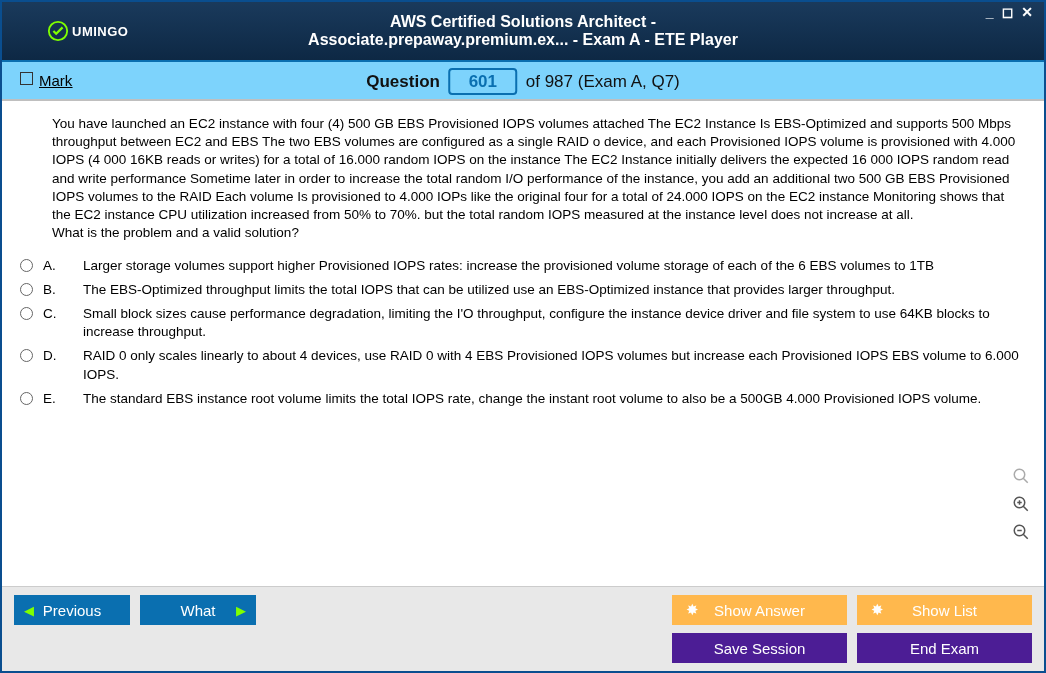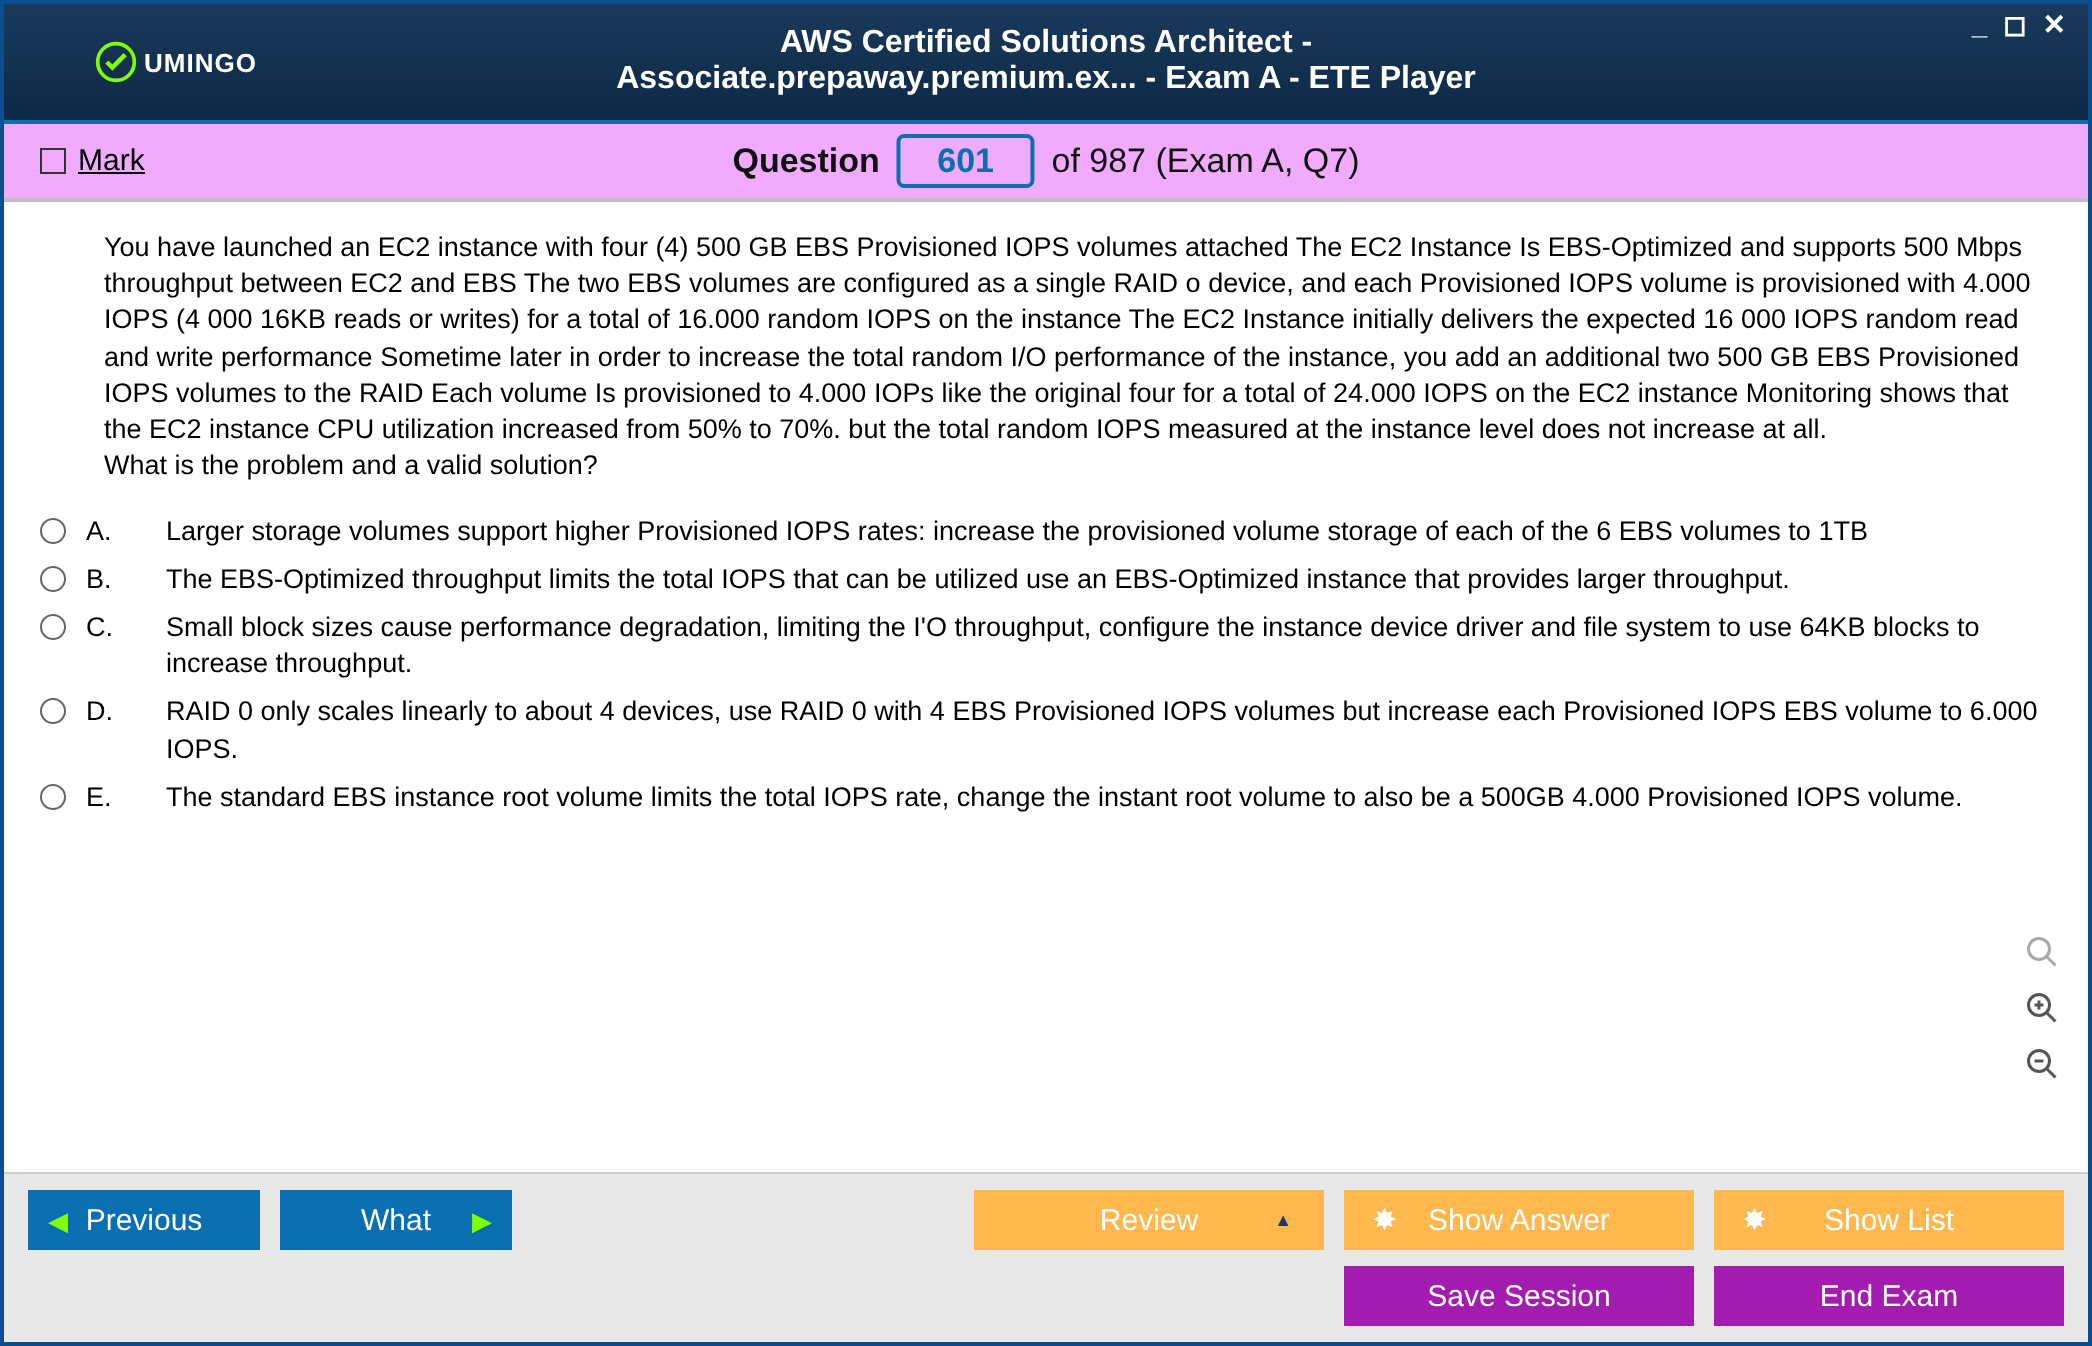--- a/index.html
+++ b/index.html
@@ -4,21 +4,21 @@
 <style>
 * { box-sizing: border-box; margin: 0; padding: 0; }
 body { font-family: Arial, sans-serif; background: #fff; width: 1046px; height: 673px; overflow: hidden; border: 2px solid #0a4e8f; }
 .titlebar { background: linear-gradient(to bottom, #1a3a5c 0%, #0d2844 100%); height: 60px; display: flex; align-items: center; position: relative; border-bottom: 2px solid #0a6fb0; }
 .logo { display: flex; align-items: center; padding-left: 45px; }
 .logo-check { width: 22px; height: 22px; margin-right: 3px; }
 .logo-text { color: #fff; font-size: 13px; font-weight: bold; letter-spacing: 0.5px; }
 .title { position: absolute; left: 50%; transform: translateX(-50%); color: #fff; font-size: 16px; font-weight: bold; text-align: center; }
 .window-controls { position: absolute; right: 8px; top: 2px; display: flex; gap: 2px; color: #fff; font-weight: bold; font-size: 14px; }
 .window-controls span { cursor: pointer; padding: 0 3px; }
-.header-row { display: flex; align-items: center; padding: 10px 18px; border-bottom: 2px solid #bfbfbf; background: #f0abfc; }
+.header-row { display: flex; padding: 10px 18px; border-bottom: 2px solid #bfbfbf; background: #7dd3fc; }
 .mark-box { width: 13px; height: 13px; border: 1px solid #333; margin-right: 6px; }
 .mark-label { text-decoration: underline; font-size: 15px; }
 .question-indicator { position: absolute; left: 50%; transform: translateX(-50%); font-size: 17px; color: #111; }
 .question-indicator strong { font-weight: bold; }
 .q-num-box { border: 2px solid #0a6fb0; border-radius: 4px; padding: 2px 18px; margin: 0 4px; color: #0a6fb0; font-weight: bold; }
 .content { padding: 14px 18px; font-size: 13.5px; color: #000; line-height: 1.35; height: 440px; overflow: auto; }
 .question-text { margin-bottom: 14px; margin-left: 32px; }
 .options { }
 .option { display: flex; align-items: flex-start; margin-bottom: 6px; }
 .radio { width: 13px; height: 13px; border: 1px solid #666; border-radius: 50%; margin-right: 10px; margin-top: 2px; flex-shrink: 0; }
@@ -30,21 +30,21 @@
 .footer-row { display: flex; gap: 10px; margin-bottom: 8px; }
 .footer-row:last-child { margin-bottom: 0; }
 .btn { height: 30px; display: flex; align-items: center; justify-content: center; font-size: 15px; cursor: pointer; position: relative; }
 .btn-nav { background: #0a6fb0; color: #fff; width: 116px; font-weight: 500; }
 .btn-nav .arrow { color: #7fff00; font-size: 13px; position: absolute; }
 .btn-nav .arrow.left { left: 10px; }
 .btn-nav .arrow.right { right: 10px; }
 .btn-orange { background: #ffb84d; color: #fff; width: 175px; font-weight: 500; }
 .btn-orange .tri { position: absolute; right: 16px; font-size: 9px; color: #1a3a5c; }
 .btn-orange .gear { position: absolute; left: 14px; color: #fff; }
-.btn-dark { background: #a21caf; color: #fff; width: 175px; font-weight: 500; }
+.btn-dark { background: #4c1d95; color: #fff; width: 175px; font-weight: 500; }
 .spacer { flex: 1; }
 </style>
 </head>
 <body>
 
 <div class="titlebar">
   <div class="logo">
     <svg class="logo-check" viewBox="0 0 24 24">
         <circle cx="12" cy="12" r="10" fill="none" stroke="#7fff00" stroke-width="2"></circle>
         <path d="M7 12l3 3 7-7" fill="none" stroke="#7fff00" stroke-width="2.5"></path>
@@ -130,24 +130,20 @@
     <div class="btn btn-nav">
       <span class="arrow left">◀</span>
       <span>Previous</span>
     </div>
     <div class="btn btn-nav">
       <span>What</span>
       <span class="arrow right">▶</span>
     </div>
     <div class="spacer"></div>
     <div class="btn btn-orange">
-      <span>Review</span>
-      <span class="tri">▲</span>
-    </div>
-    <div class="btn btn-orange">
       <span class="gear">✸</span>
       <span>Show Answer</span>
     </div>
     <div class="btn btn-orange">
       <span class="gear">✸</span>
       <span>Show List</span>
     </div>
   </div>
   <div class="footer-row">
     <div class="spacer"></div>

